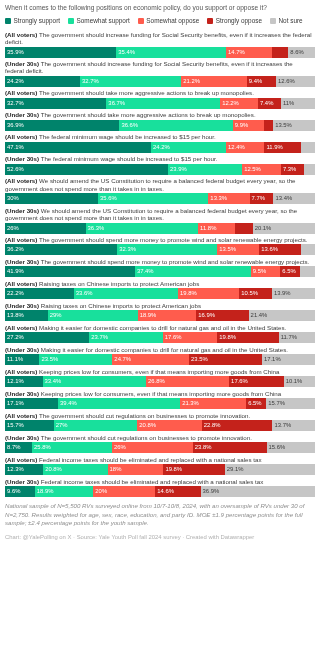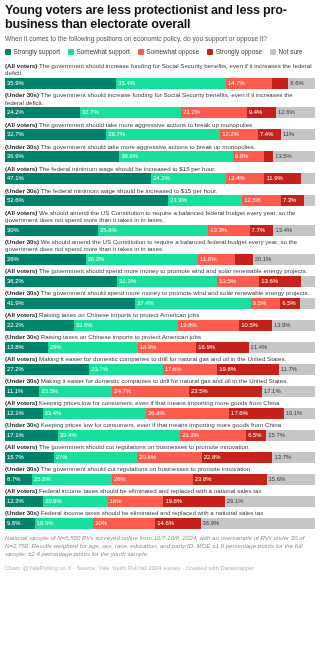--- a/index.html
+++ b/index.html
@@ -92,21 +92,20 @@
     line-height: 8px;
     color: #b0b0b0;
     margin-top: 3px;
   }
 </style>
 </head>
 <body>
 
 <div id="page">
 
-  <h1 class="title">Young voters are less protectionist and less pro-business than electorate overall</h1>
   <p class="subtitle">When it comes to the following positions on economic policy, do you support or oppose it?</p>
 
   <div class="legend" id="legend">
       <div class="legend-item">
         <span class="swatch" style="background: rgb(0, 131, 107);"></span>
         <span>Strongly support</span>
       </div>
       <div class="legend-item">
         <span class="swatch" style="background: rgb(24, 224, 156);"></span>
         <span>Somewhat support</span>

